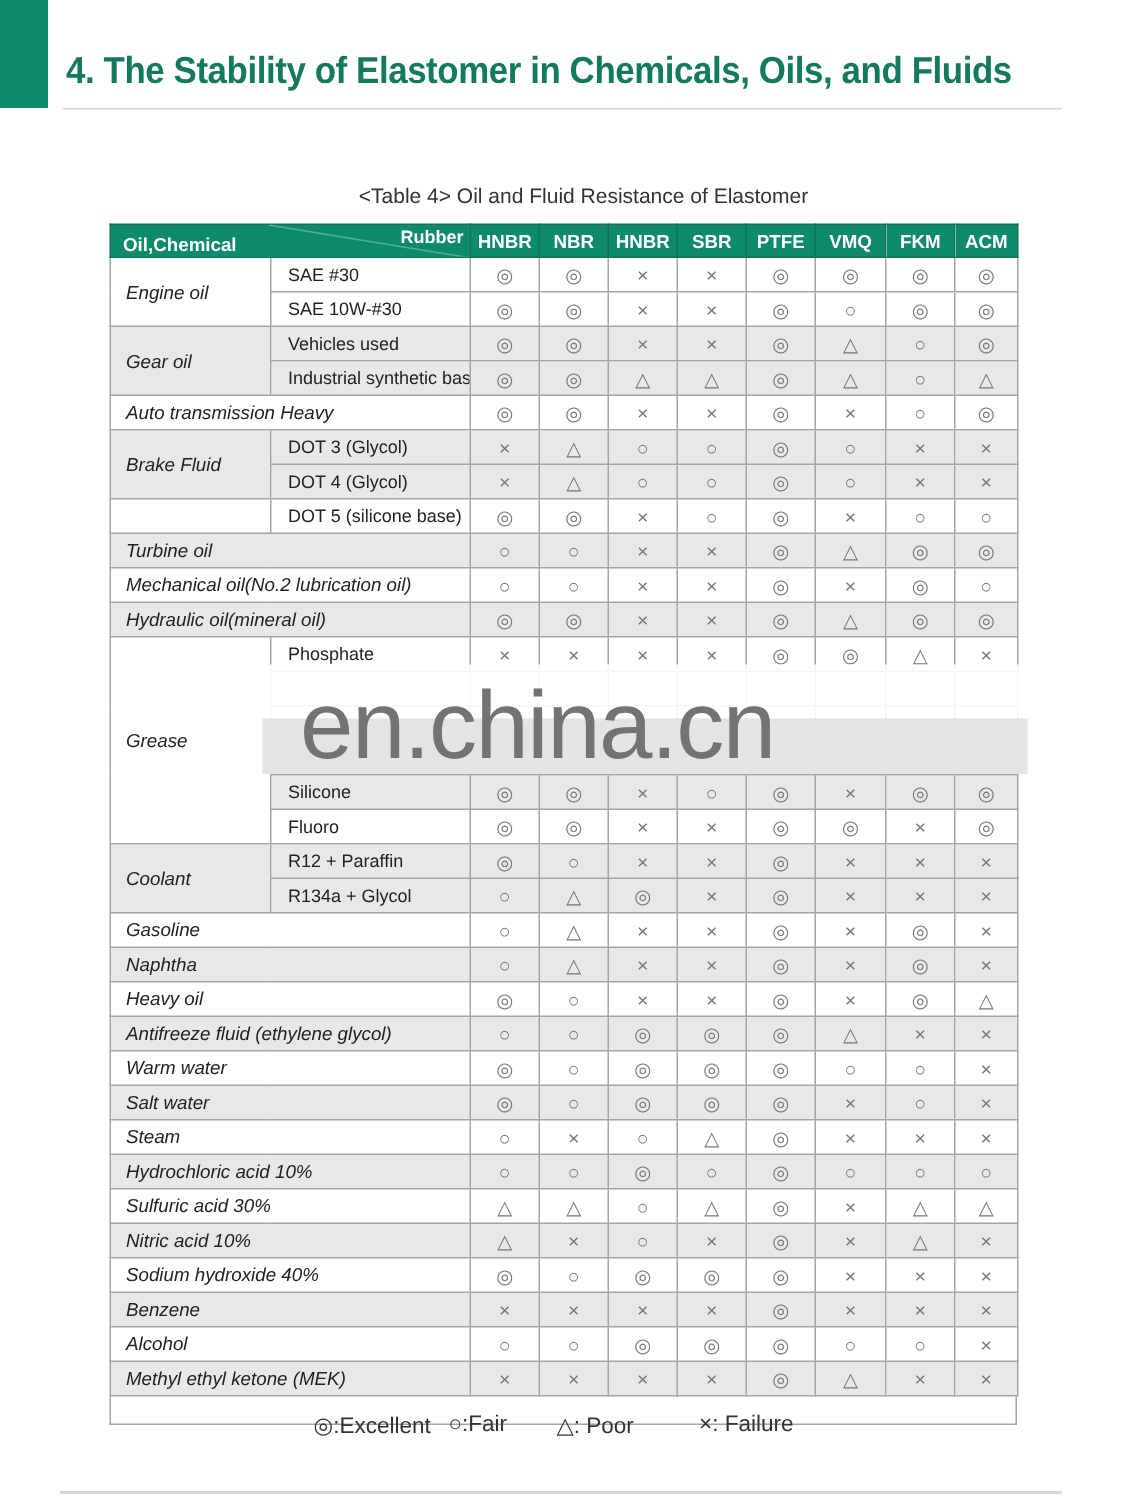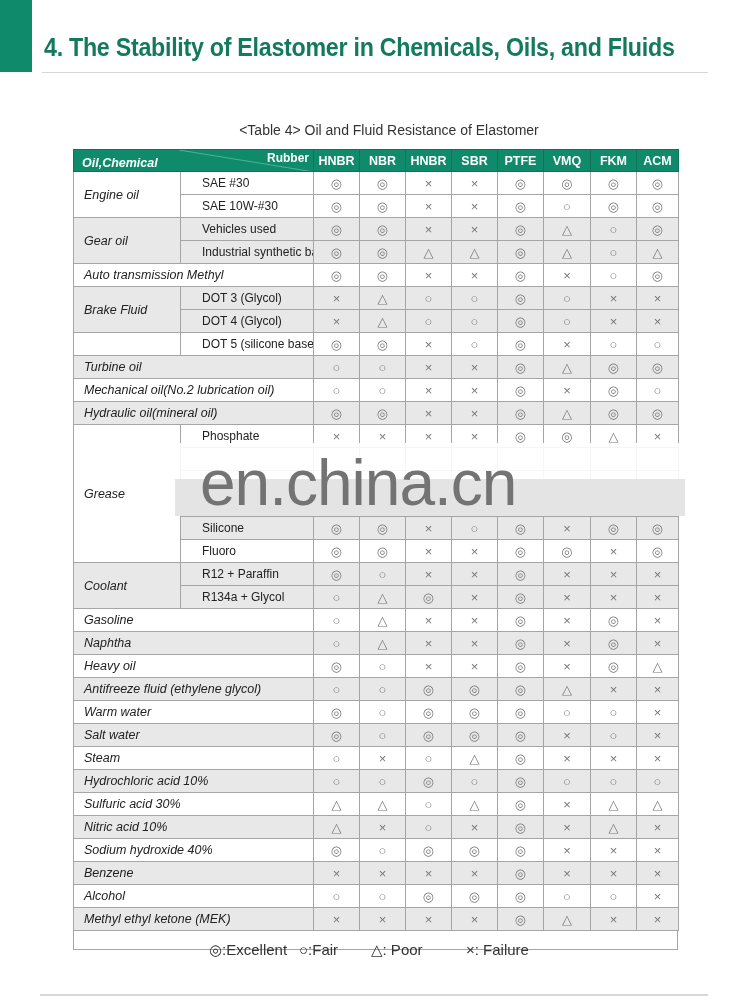--- a/index.html
+++ b/index.html
@@ -8,25 +8,25 @@
   .accent-bar { position: absolute; left: 0; top: 0; width: 32px; height: 72px; background: #0f8a6a; }
   .page-title { position: absolute; left: 44px; top: 33px; font-size: 25px; font-weight: bold; color: #137a5e; letter-spacing: -0.3px; white-space: nowrap; transform: scaleX(0.93); transform-origin: left top; }
   .top-rule { position: absolute; left: 42px; top: 72px; width: 666px; height: 1px; background: #d6d6d6; }
   .bottom-rule { position: absolute; left: 40px; top: 994px; width: 668px; height: 2px; background: #d8d8d8; }
   .table-caption { position: absolute; left: 0; width: 778px; top: 122px; text-align: center; font-size: 14px; color: #333; }
 
   .tbl { position: absolute; left: 73px; top: 149px; width: 605px; border-collapse: collapse; table-layout: fixed; font-size: 12px; }
   .tbl td, .tbl th { border: 1px solid #a5a5a5; height: 23px; padding: 0; overflow: hidden; white-space: nowrap; }
   .tbl thead th { background: #0f8a6a; color: #fff; font-weight: bold; font-size: 12.5px; height: 22px; border-color: #0c7558; text-align: center; }
   .tbl thead th.corner { position: relative; text-align: left; }
-  .corner .c-left { position: absolute; left: 8px; bottom: 1px; font-size: 12.5px; font-style: italic; }
+  .corner .c-left { position: absolute; left: 8px; bottom: 1px; font-size: 12.5px; }
   .corner .c-right { position: absolute; right: 4px; top: 1px; font-size: 12px; }
   .corner svg { position: absolute; left: 0; top: 0; }
   .tbl td.lbl { padding-left: 10px; font-size: 12.5px; color: #222; font-style: italic; }
-  .tbl td.sub { padding-left: 21px; font-size: 12px; color: #222; }
+  .tbl td.sub { padding-left: 11px; font-size: 12px; color: #222; }
   .tbl td.sym { text-align: center; color: #777; font-size: 13px; }
   .g td { background: #e8e8e8; }
   .w td { background: #ffffff; }
   td.white { background: #ffffff !important; }
   td.grey { background: #e8e8e8 !important; margin-left: 32px; }
   .legend { position: absolute; left: 73px; top: 931px; width: 605px; height: 19px; border: 1px solid #a5a5a5; border-top: none; font-size: 15px; color: #333; }
   .legend span { position: absolute; top: 10px; white-space: nowrap; }
   .wm-white { position: absolute; left: 175px; top: 443px; width: 510px; height: 36px; background: rgba(255,255,255,0.9); }
   .wm-grey { position: absolute; left: 175px; top: 479px; width: 510px; height: 37px; background: #e4e4e4; }
   .wm-text { position: absolute; left: 200px; top: 446px; font-size: 64px; color: #737373; letter-spacing: -1px; white-space: nowrap; }
@@ -113,21 +113,21 @@
         <td class="sym">◎</td>
         <td class="sym">◎</td>
         <td class="sym">△</td>
         <td class="sym">△</td>
         <td class="sym">◎</td>
         <td class="sym">△</td>
         <td class="sym">○</td>
         <td class="sym">△</td>
       </tr>
       <tr class="w">
-        <td class="lbl" colspan="2">Auto transmission Methyl</td>
+        <td class="lbl" colspan="2">Auto transmission Heavy</td>
         <td class="sym">◎</td>
         <td class="sym">◎</td>
         <td class="sym">×</td>
         <td class="sym">×</td>
         <td class="sym">◎</td>
         <td class="sym">×</td>
         <td class="sym">○</td>
         <td class="sym">◎</td>
       </tr>
       <tr class="g">

